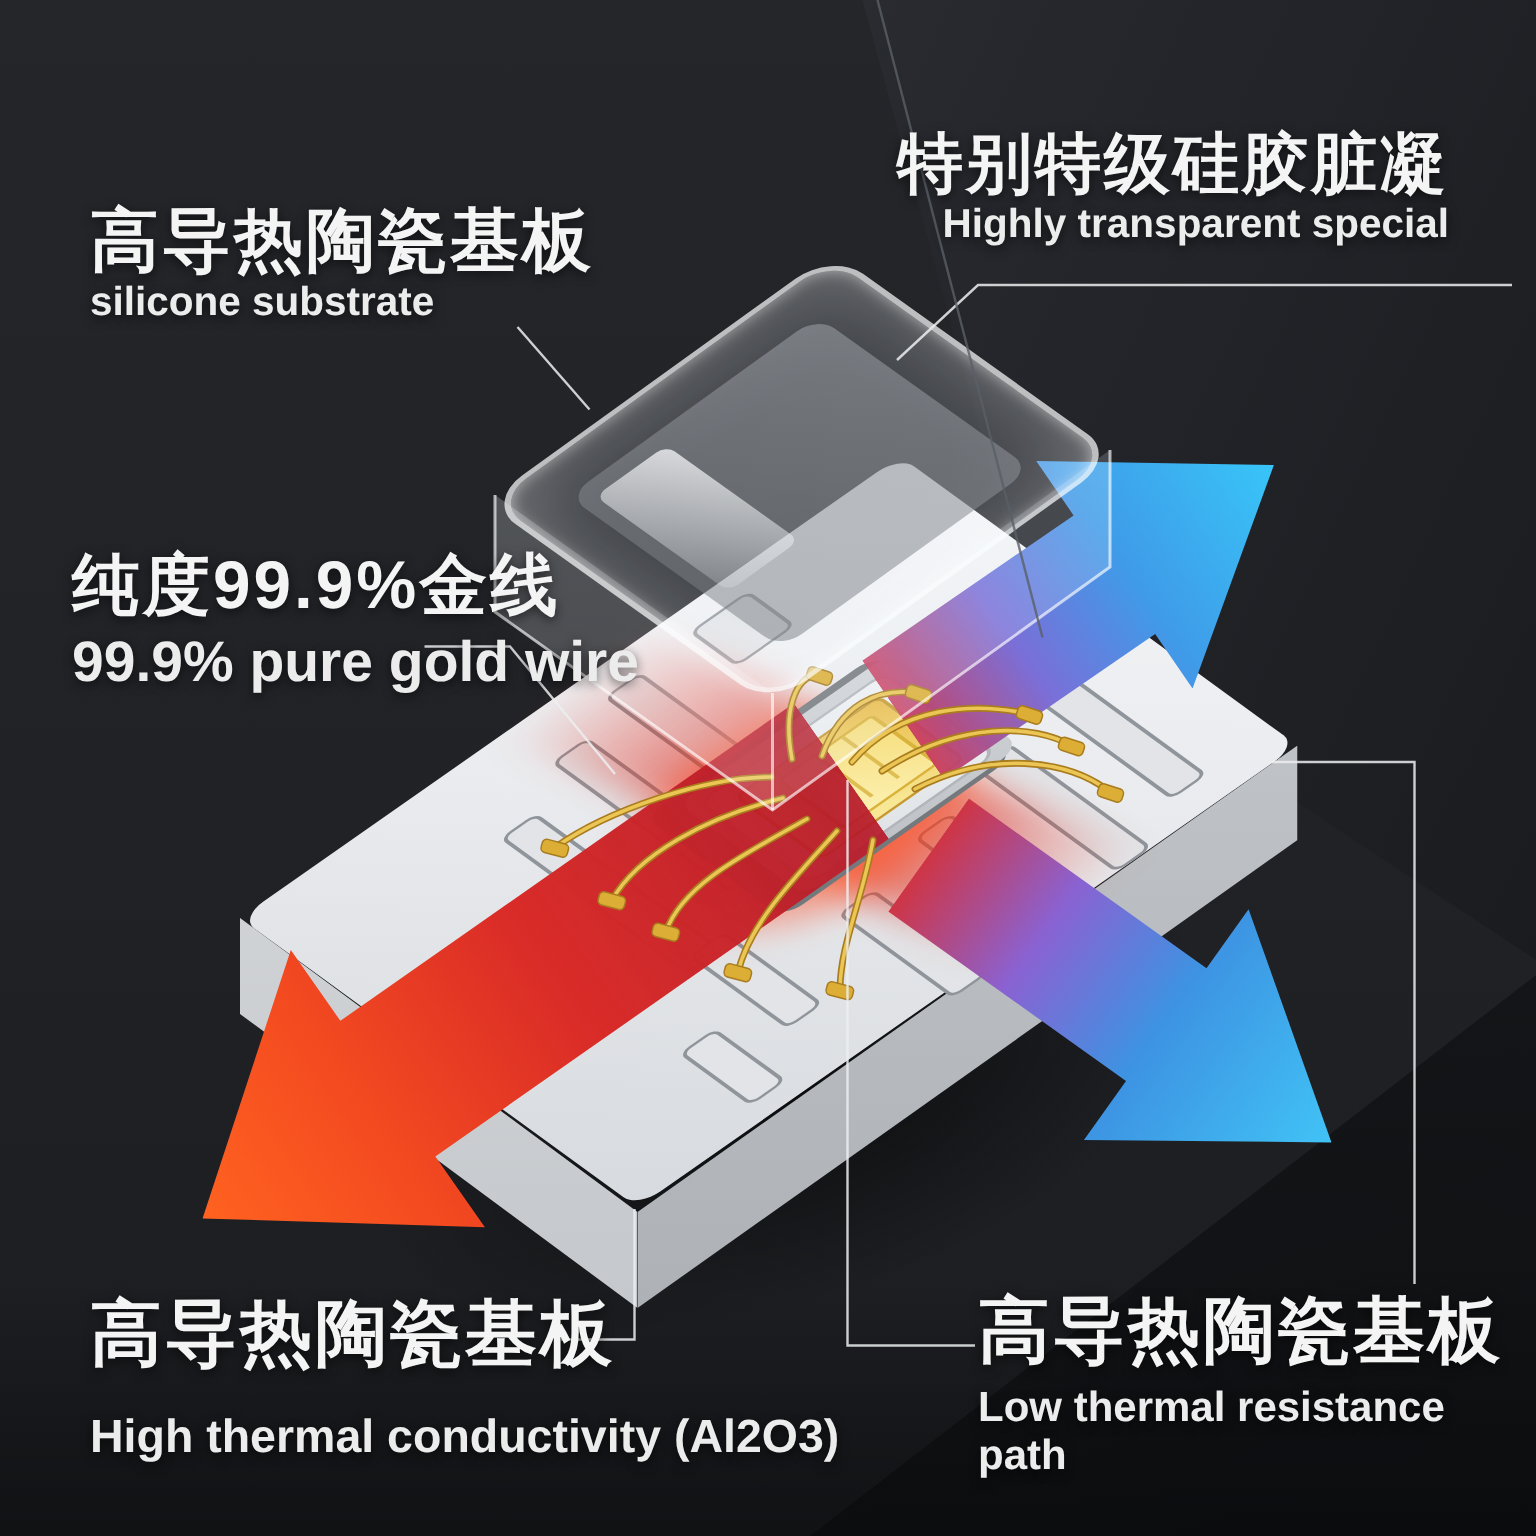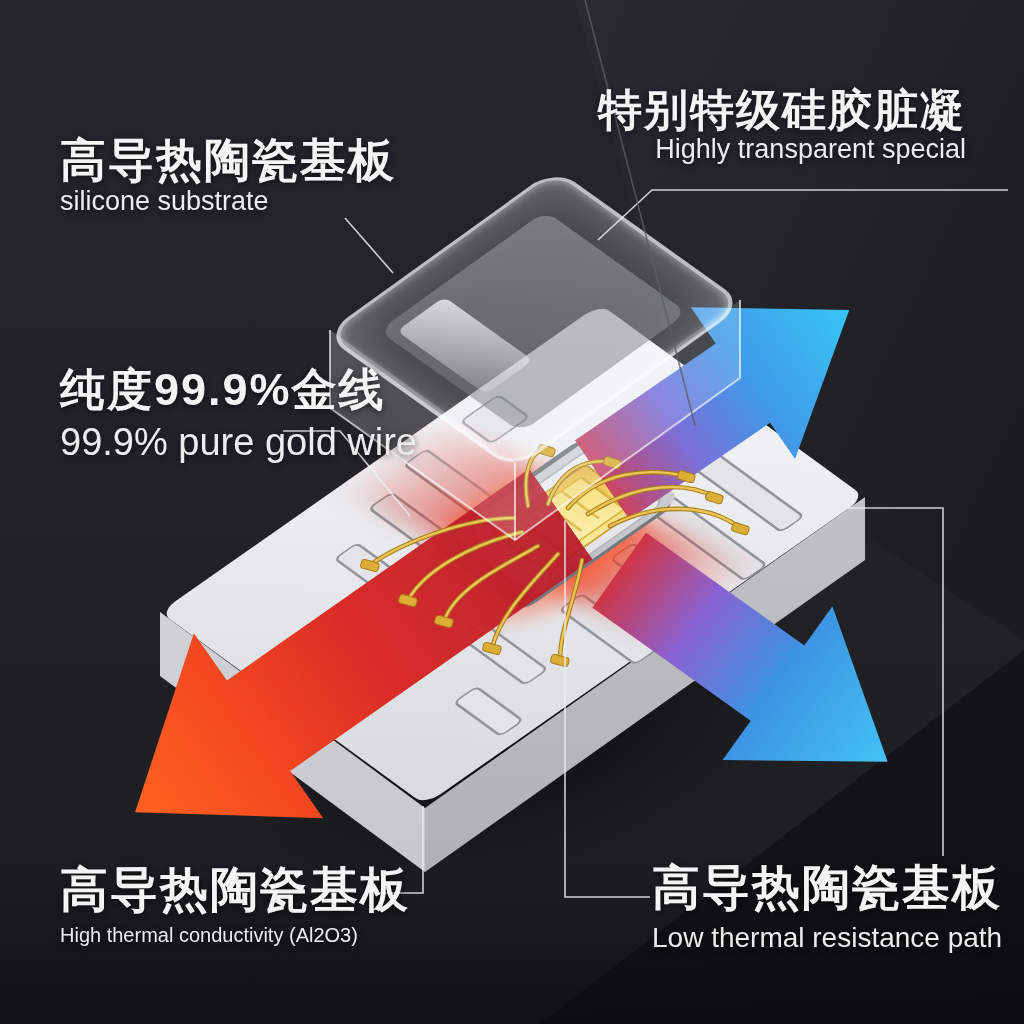--- a/index.html
+++ b/index.html
@@ -74,25 +74,25 @@
   .glass-skirt.l{clip-path:polygon(330px 330px,515px 462px,515px 540px,330px 408px);
     background:linear-gradient(180deg,rgba(250,253,255,.28),rgba(235,242,248,.10));}
   .glass-skirt.r{clip-path:polygon(515px 462px,740px 300px,740px 378px,515px 540px);
     background:linear-gradient(180deg,rgba(240,247,253,.22),rgba(228,238,246,.08));}
   
   svg.overlay{position:absolute;left:0;top:0;z-index:4;}
   svg.overlay.top{z-index:6;}
   
   .callout{z-index:7;text-shadow:0 2px 7px rgba(0,0,0,.6);}
   .zh{font-weight:700;letter-spacing:2px;line-height:1.08;}
-  .en{font-weight:400;color:#ececec;line-height:1.14;}
+  .en{font-weight:700;color:#ececec;line-height:1.14;}
   .c-tl{left:60px;top:136px;}  .c-tl .zh{font-size:46px;} .c-tl .en{font-size:27px;}
   .c-tr{right:58px;top:86px;text-align:right;} .c-tr .zh{font-size:44px;} .c-tr .en{font-size:27px;}
-  .c-ml{left:60px;top:366px;}  .c-ml .zh{font-size:45px;} .c-ml .en{font-size:38px;margin-top:6px;}
-  .c-bl{left:60px;top:864px;}  .c-bl .zh{font-size:48px;} .c-bl .en{font-size:20px;margin-top:8px;}
+  .c-ml{left:48px;top:366px;}  .c-ml .zh{font-size:45px;} .c-ml .en{font-size:38px;margin-top:6px;}
+  .c-bl{left:60px;top:864px;}  .c-bl .zh{font-size:48px;} .c-bl .en{font-size:31px;margin-top:24px;}
   .c-br{left:652px;top:862px;} .c-br .zh{font-size:48px;} .c-br .en{font-size:28px;margin-top:8px;}
 </style>
 </head>
 <body>
 
 <div class="canvas">
 
   <div class="abs bg-right"></div>
   <div class="abs bg-wedge"></div>
   <div class="abs bg-bottom"></div>

